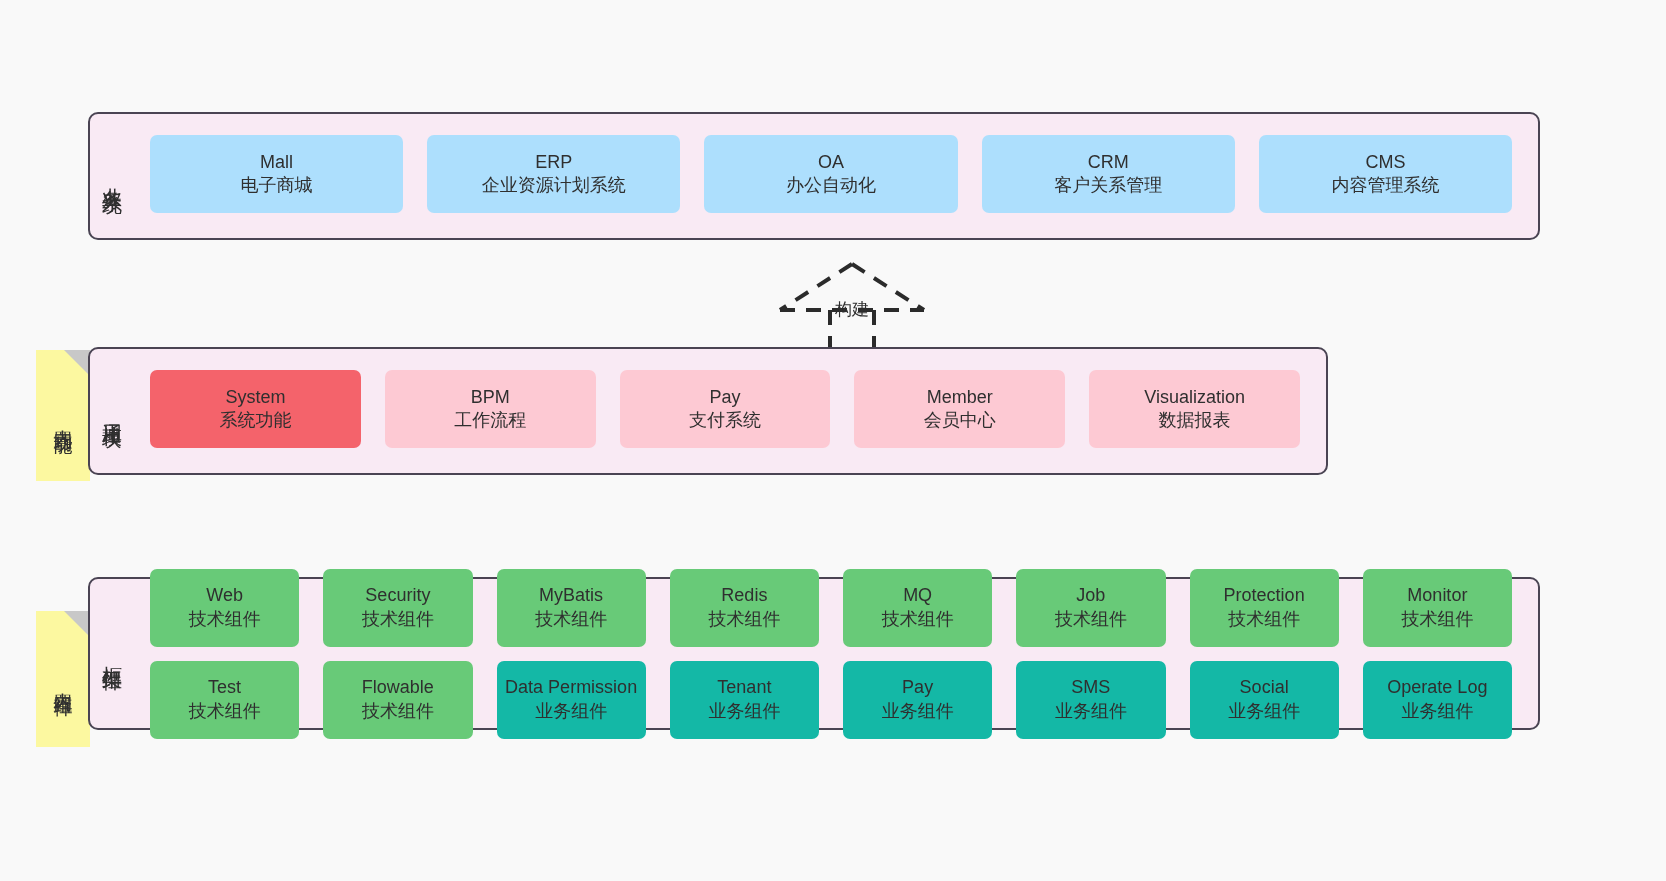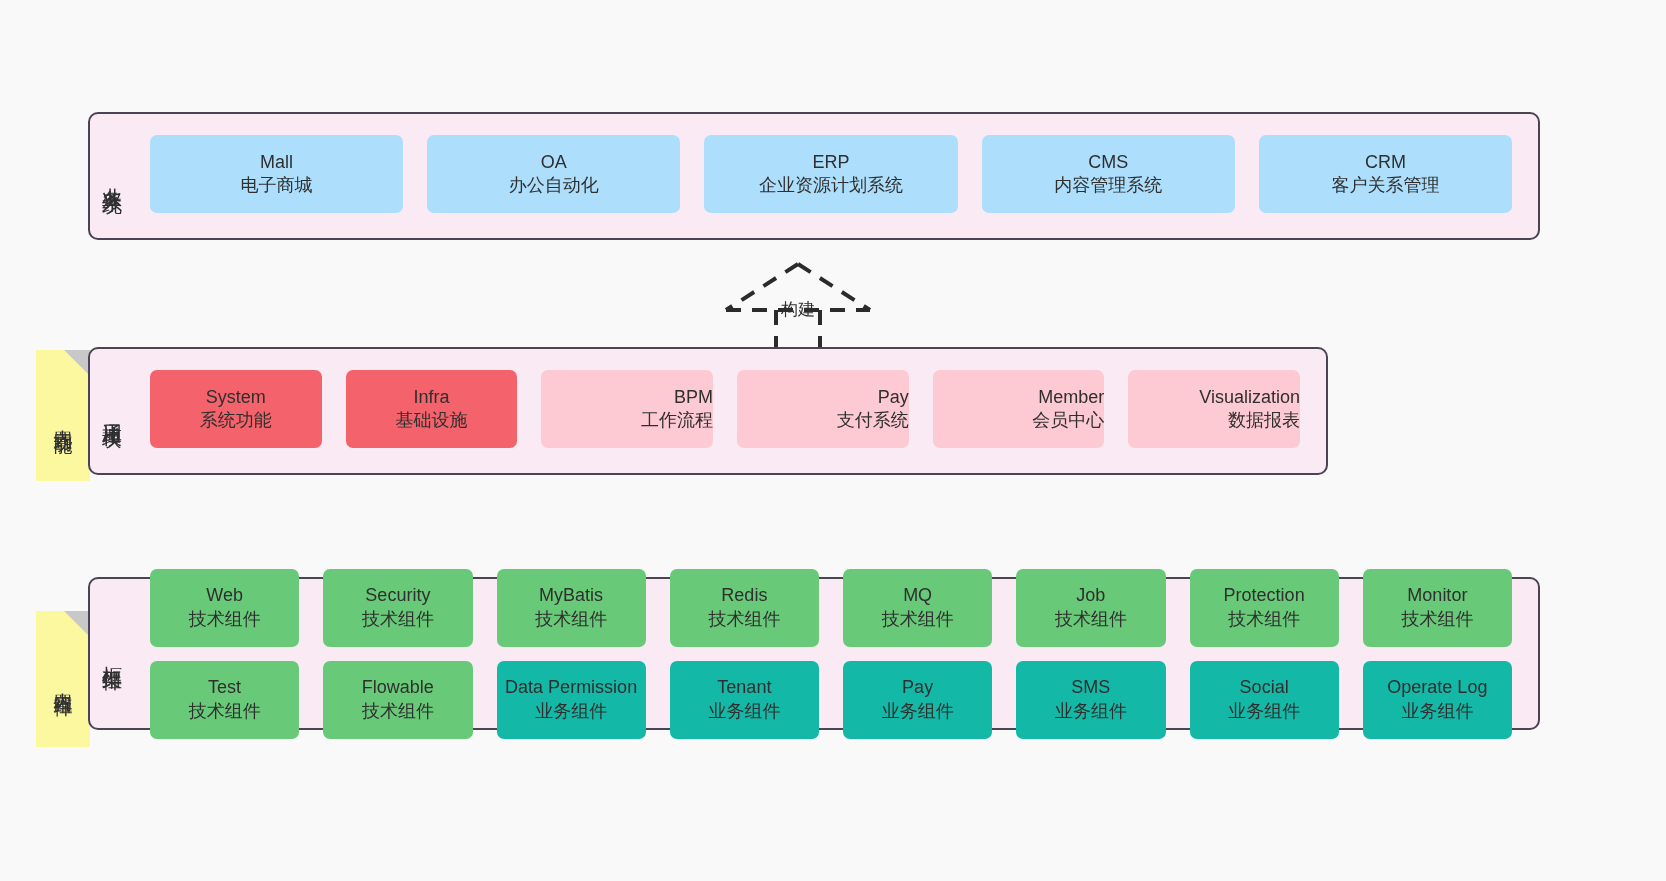--- a/index.html
+++ b/index.html
@@ -73,21 +73,21 @@
     color: #2f2f2f;
     font-size: 18px;
     line-height: 1.28;
   }
   .card .l1 { white-space: nowrap; }
   .card .l2 { white-space: nowrap; }
   .card.wrap .l1 { white-space: normal; }
 
   .card-blue        { background: #addffd; }
   .card-red         { background: #f4636b; }
-  .card-pink        { background: #fdc9d3; align-items: flex-end; }
+  .card-pink        { background: #fdc9d3; }
   .card-green       { background: #68ca78; }
   .card-green-light { background: #14b8a6; }
 
   
   .note {
     position: absolute;
     width: 54px;
     background: #fcf8a0;
     display: flex;
     align-items: center;
@@ -131,39 +131,39 @@
 <div class="canvas">
 
   <div class="layer" style="left:88px; top:112px; width:1452px; height:128px;">
     <div class="layer-title">业务系统</div>
     <div class="layer-body">
       <div class="card card-blue">
         <span class="l1">Mall</span>
         <span class="l2">电子商城</span>
       </div>
       <div class="card card-blue">
+        <span class="l1">ERP</span>
+        <span class="l2">企业资源计划系统</span>
+      </div>
+      <div class="card card-blue">
         <span class="l1">OA</span>
         <span class="l2">办公自动化</span>
       </div>
       <div class="card card-blue">
-        <span class="l1">ERP</span>
-        <span class="l2">企业资源计划系统</span>
+        <span class="l1">CRM</span>
+        <span class="l2">客户关系管理</span>
       </div>
       <div class="card card-blue">
         <span class="l1">CMS</span>
         <span class="l2">内容管理系统</span>
       </div>
-      <div class="card card-blue">
-        <span class="l1">CRM</span>
-        <span class="l2">客户关系管理</span>
-      </div>
     </div>
   </div>
 
-  <div class="arrow" style="left:718px; top:258px; width:160px; height:92px;">
+  <div class="arrow" style="left:772px; top:258px; width:160px; height:92px;">
     <svg width="160" height="92" viewBox="0 0 160 92">
       <path d="M80 6 L152 52" fill="none" stroke="#2b2b2b" stroke-width="4" stroke-dasharray="15,11"></path>
       <path d="M80 6 L8 52" fill="none" stroke="#2b2b2b" stroke-width="4" stroke-dasharray="15,11"></path>
       <path d="M8 52 L152 52" fill="none" stroke="#2b2b2b" stroke-width="4" stroke-dasharray="15,11"></path>
       <path d="M58 52 L58 92" fill="none" stroke="#2b2b2b" stroke-width="4" stroke-dasharray="15,11"></path>
       <path d="M102 52 L102 92" fill="none" stroke="#2b2b2b" stroke-width="4" stroke-dasharray="15,11"></path>
     </svg>
     <div class="arrow-label">构建</div>
   </div>
 
@@ -172,24 +172,20 @@
     <span>内置功能</span>
   </div>
 
   <div class="layer" style="left:88px; top:347px; width:1240px; height:128px;">
     <div class="layer-title">通用模块</div>
     <div class="layer-body">
       <div class="card card-red">
         <span class="l1">System</span>
         <span class="l2">系统功能</span>
       </div>
-      <div class="card card-red">
-        <span class="l1">Infra</span>
-        <span class="l2">基础设施</span>
-      </div>
       <div class="card card-pink">
         <span class="l1">BPM</span>
         <span class="l2">工作流程</span>
       </div>
       <div class="card card-pink">
         <span class="l1">Pay</span>
         <span class="l2">支付系统</span>
       </div>
       <div class="card card-pink">
         <span class="l1">Member</span>

